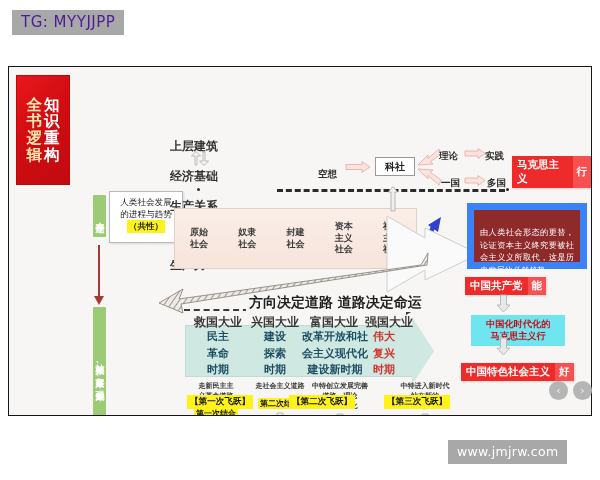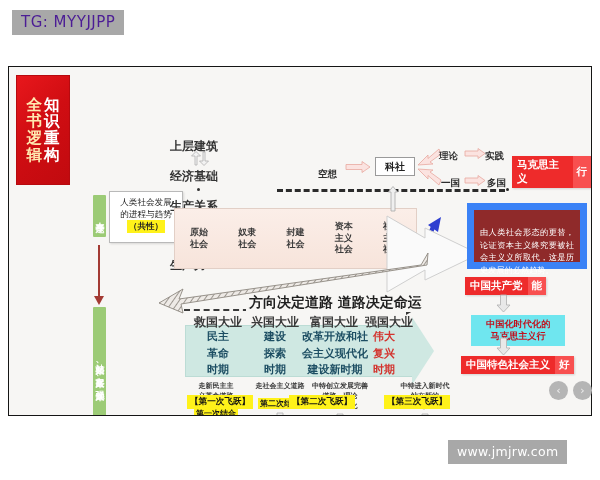--- a/index.html
+++ b/index.html
@@ -180,21 +180,21 @@
   .brandbox .main {
     background: #ee2b2b; color: #ffffff; font-weight: 700;
     font-size: 10.5px; padding: 2px 5px; display: flex; align-items: center;
   }
   .brandbox .tail {
     background: #f85050; color: #ffffff; font-weight: 700;
     font-size: 10.5px; padding: 2px 4px; display: flex; align-items: center;
   }
   .bb-marx  { left: 503px; top: 89px; }
   .bb-party { left: 456px; top: 210px; }
-  .bb-cssc  { left: 452px; top: 289px; text-align: center; }
+  .bb-cssc  { left: 452px; top: 296px; text-align: center; }
 
   .cyanbox {
     position: absolute; left: 462px; top: 248px;
     background: #6fe6ef; color: #c1121f; font-weight: 700;
     font-size: 9.2px; line-height: 1.35; text-align: center;
     padding: 3px 15px;
   }
   .gray-dn { position: absolute; width: 15px; height: 19px; }
   .gd1 { left: 487px; top: 227px; }
   .gd2 { left: 487px; top: 270px; }

